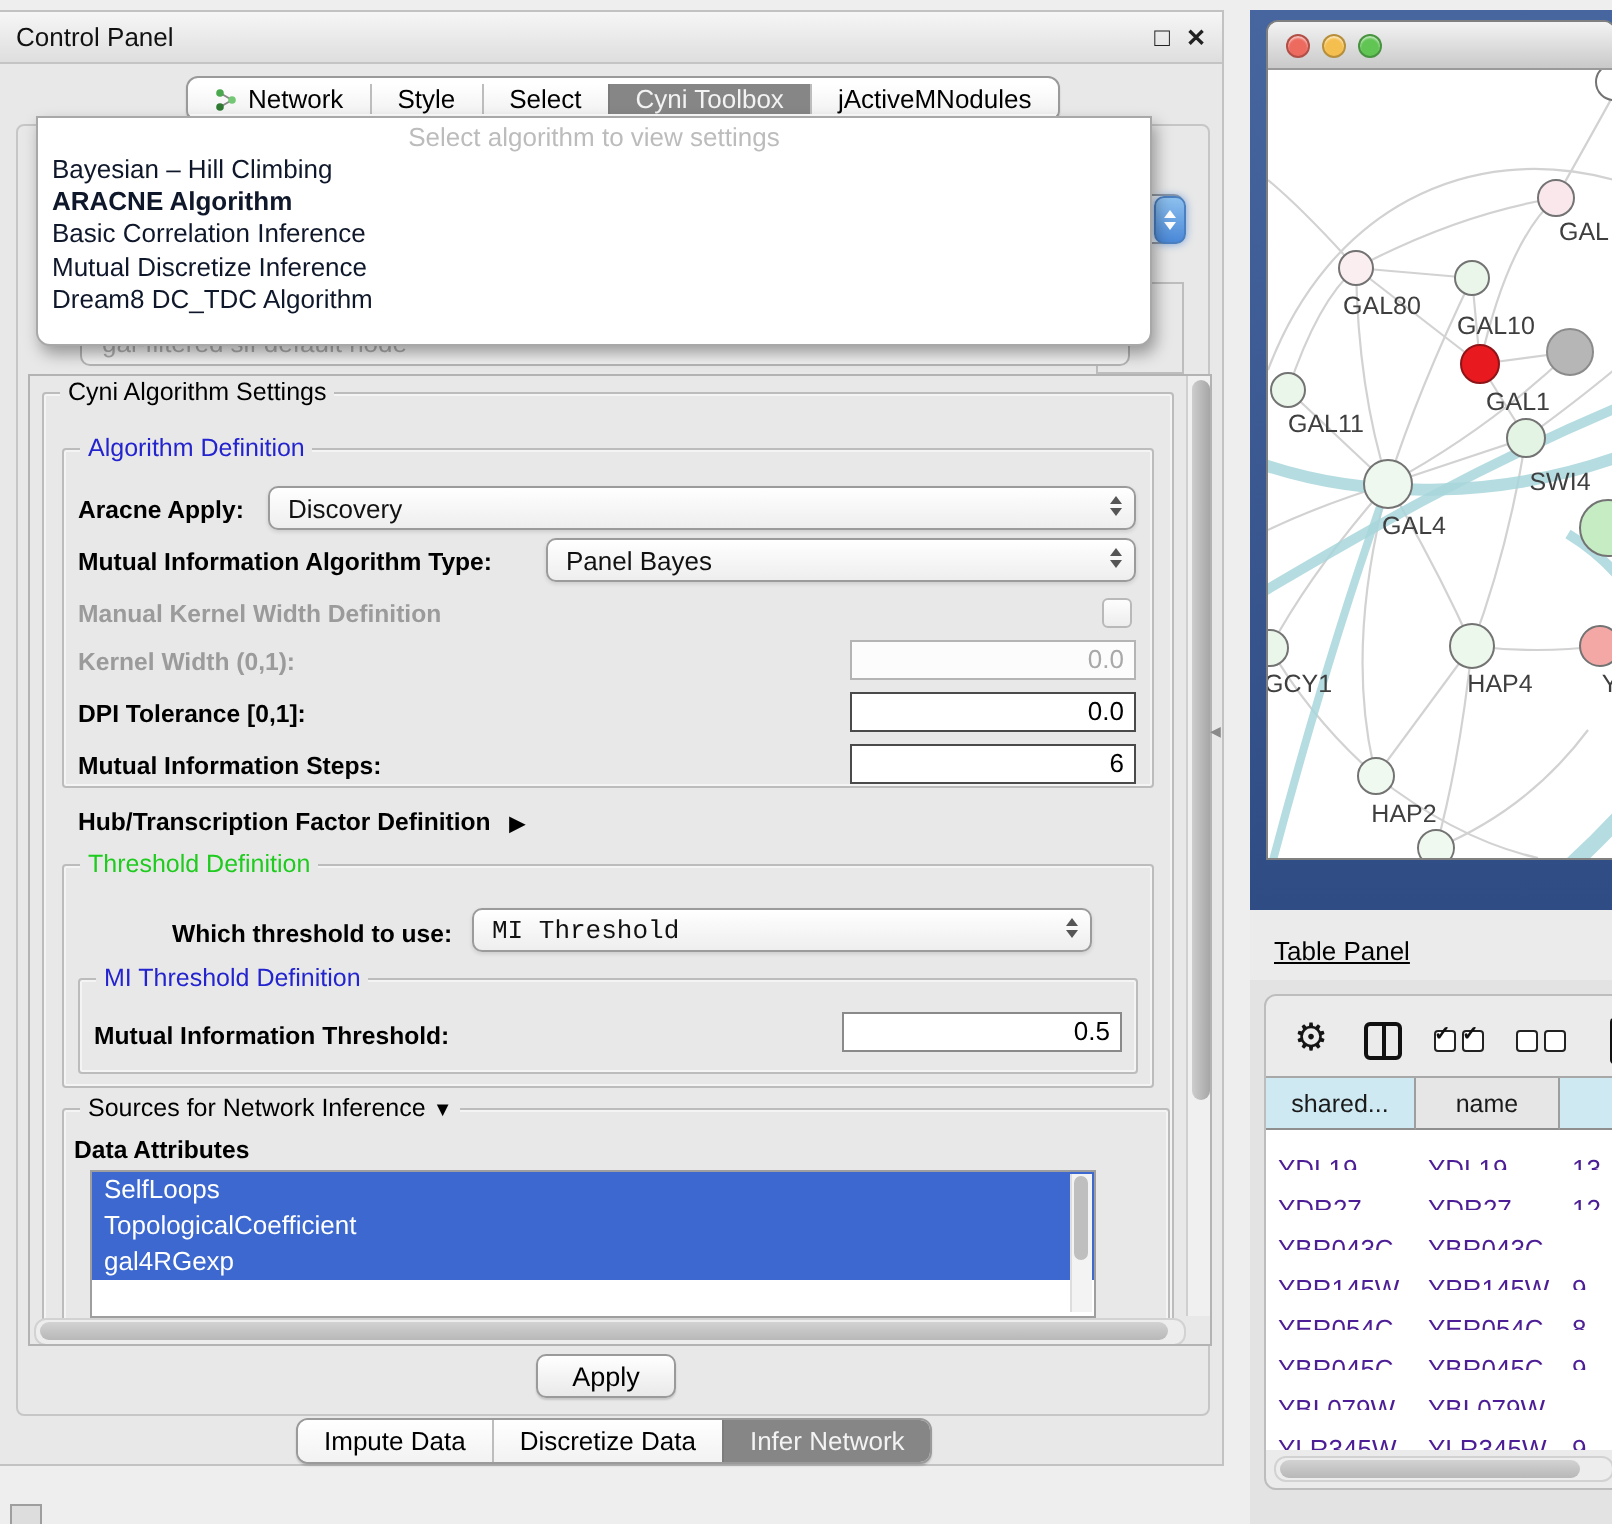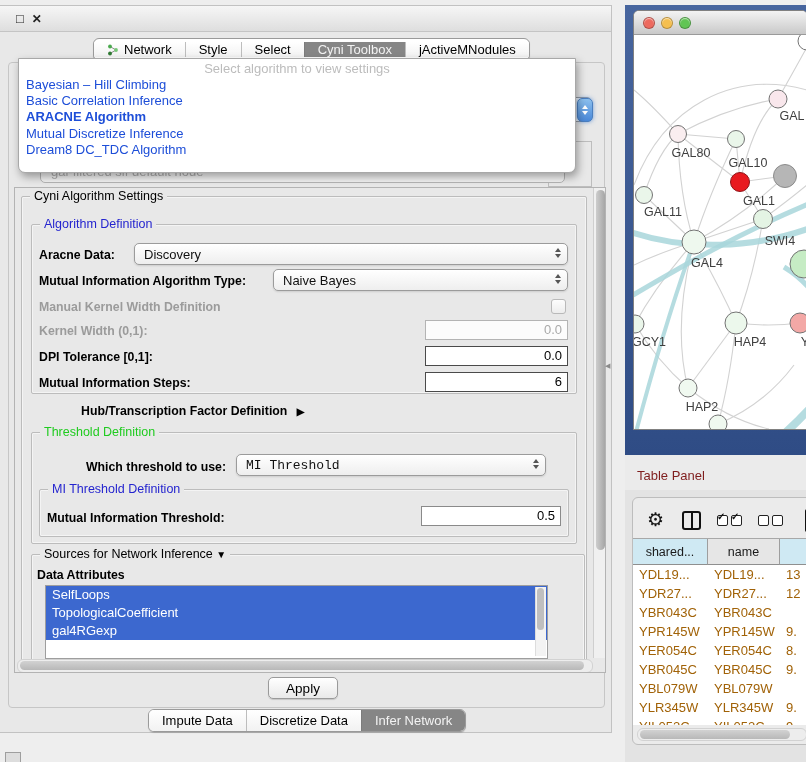--- a/index.html
+++ b/index.html
@@ -22,21 +22,21 @@
   .seg:first-child{border-left:none;}
   .seg.sel{background:#868686;color:#f3f3f3;border-left-color:#7c7c7c;}
   .tabicon{margin-right:5px;display:inline-flex;}
 
   #content-frame{left:8px;top:56px;width:597px;height:646px;border:1px solid #c6c6c6;border-radius:4px;background:#e8e8e8;}
 
   
   #algo-dropdown{left:18px;top:52px;width:558px;height:115px;background:#fff;border:1px solid #a8a8a8;
      border-radius:0 0 7px 7px;box-shadow:2px 4px 8px rgba(0,0,0,.35);z-index:30;padding-top:2px;overflow:hidden;}
   #algo-placeholder{text-align:center;color:#bcbcbc;font-size:13px;height:16px;line-height:16px;}
-  .dd-item{height:16.2px;line-height:16.2px;padding-left:7px;font-size:13px;color:#1d4ed8;white-space:nowrap;}
+  .dd-item{height:16.2px;line-height:16.2px;padding-left:7px;font-size:13px;color:#0f172a;white-space:nowrap;}
   .dd-item.bold{font-weight:bold;}
 
   
   #bg-combo{left:40px;top:155px;width:525px;height:22px;border:1px solid #b5b5b5;border-radius:5px;
      background:#f3f3f3;color:#aeaeae;font-size:13px;line-height:20px;padding-left:10px;z-index:5;overflow:hidden;}
   #bg-combo2{left:545px;top:91px;width:47px;height:25px;border:1px solid #9b9b9b;border-radius:5px;background:#fff;z-index:4;}
   #bg-spinner{left:577px;top:92px;width:16px;height:24px;border:1px solid #4a7fc0;border-radius:5px;
      background:linear-gradient(#8cc0ee,#4a88d8);box-shadow:0 0 4px rgba(70,130,210,.7);z-index:6;
      display:flex;flex-direction:column;align-items:center;justify-content:center;gap:2px;}
   #bg-grp{left:548px;top:135px;width:44px;height:46px;border:1px solid #bdbdbd;z-index:3;}
@@ -87,52 +87,53 @@
   #net-panel{left:625px;top:5px;width:181px;height:450px;background:linear-gradient(#47659e,#2f4c85);overflow:hidden;}
   #net-window{position:absolute;left:8px;top:5px;width:173px;height:418px;border:1px solid #808080;
      border-radius:6px 6px 0 0;overflow:hidden;background:#fff;}
   #net-titlebar{height:23px;background:linear-gradient(#f3f3f3,#c9c9c9);border-bottom:1px solid #9a9a9a;
      display:flex;align-items:center;padding-left:9px;gap:6px;}
   .tl{width:12px;height:12px;border-radius:50%;border:1px solid rgba(0,0,0,.25);box-sizing:border-box;
      box-shadow:inset 0 1px 1px rgba(255,255,255,.6);}
   #net-canvas{position:relative;width:173px;height:421px;background:#fff;overflow:hidden;}
 
   
-  #tp-header{left:625px;top:455px;width:181px;height:35px;background:#ebebeb;font-size:13px;color:#7f1d1d;
-     display:flex;align-items:flex-end;padding:0 0 7px 12px;}
+  #tp-header{left:625px;top:455px;width:181px;height:35px;background:#ebebeb;font-size:13px;color:#000000;
+     display:flex;align-items:flex-end;padding:0 0 7px 12px;text-decoration:underline;}
   #tp-body{left:625px;top:490px;width:181px;height:272px;background:#e3e3e3;}
   #tp-inner{position:absolute;left:7px;top:7px;width:200px;height:246px;background:#ebebeb;
      border:1px solid #bdbdbd;border-radius:6px;overflow:hidden;}
   #tp-toolbar{position:absolute;left:0;top:8px;width:200px;height:28px;display:flex;align-items:center;}
   .gear{font-size:19px;color:#151515;line-height:22px;margin-left:14px;}
   .colicon{width:15px;height:15px;border:2px solid #111;border-radius:3px;position:relative;margin-left:18px;}
   .colicon::after{content:'';position:absolute;left:50%;top:0;bottom:0;width:2px;background:#111;transform:translateX(-50%);}
   .cbpair{display:flex;gap:3px;margin-left:16px;}
   .cb{width:9px;height:9px;border:1.5px solid #222;border-radius:2px;position:relative;background:#fff;}
   .cb .ck{position:absolute;left:-1px;top:-5px;font-size:10px;font-weight:bold;color:#111;}
   .docicon{width:15px;height:19px;border:2px solid #111;border-radius:2px;background:#fff;margin-left:22px;}
   #tbl{position:absolute;left:0;top:40px;width:200px;}
   #tbl-head{display:flex;border-top:1px solid #a8a8a8;}
   .thc{box-sizing:border-box;height:26px;border-right:1px solid #9e9e9e;border-bottom:1px solid #8f8f8f;
      display:flex;align-items:center;justify-content:center;font-size:12.5px;color:#1a1a1a;overflow:hidden;}
   .thc.blue{background:#cfe9f3;} .thc.gray{background:#e6e6e6;}
   #tbl-rows{height:160px;overflow:hidden;background:#fff;}
   .trow{display:flex;}
-  .tc{box-sizing:border-box;height:19px;line-height:19px;padding:0 6px;font-size:13px;color:#a16207;
+  .tc{box-sizing:border-box;height:19px;line-height:19px;padding:10px 6px;font-size:13px;color:#4c1d95;
      overflow:hidden;white-space:nowrap;}
   #tp-hsb{position:absolute;left:4px;top:230px;width:168px;height:11px;}
 
   #divider-arrow{left:605px;top:362px;font-size:7px;color:#8a8a8a;z-index:20;}
   #dock-icon{left:5px;top:752px;width:16px;height:14px;border:1px solid #9e9e9e;background:#ddd;}
 </style>
 </head>
 <body>
 
 <div id="cp" class="abs">
   <div id="cp-titlebar" class="abs">
+    <span id="cp-title">Control Panel</span>
     <span id="float-icon" class="winicon">□</span>
     <span class="winicon">✕</span>
   </div>
 
   <div id="content-frame" class="abs"></div>
 
   <div id="top-tabs" class="segbar abs" style="left:93px;top:32px;z-index:8;align-items:center;">
       <div class="seg">
         <span class="tabicon">
           <svg width="12" height="12" viewBox="0 0 12 12">
@@ -163,61 +164,61 @@
     <span class="tri up"></span>
       <span class="tri dn"></span>
   </div>
   <div id="bg-grp" class="abs"></div>
   <div id="bg-combo" class="abs">gal-filtered sif default node</div>
 
   <div id="algo-dropdown" class="abs">
     <div id="algo-placeholder">Select algorithm to view settings</div>
     <div id="algo-items">
         <div class="dd-item">Bayesian – Hill Climbing</div>
+        <div class="dd-item bold">ARACNE Algorithm</div>
         <div class="dd-item">Basic Correlation Inference</div>
-        <div class="dd-item bold">ARACNE Algorithm</div>
         <div class="dd-item">Mutual Discretize Inference</div>
         <div class="dd-item">Dream8 DC_TDC Algorithm</div>
       </div>
   </div>
 
   <div id="pane" class="abs">
     <div class="grp" style="left:6px;top:8px;width:566px;height:480px;">
       <span class="gt">Cyni Algorithm Settings</span>
     </div>
 
     <div class="grp" style="left:16px;top:36px;width:546px;height:170px;">
       <span class="gt blue">Algorithm Definition</span>
     </div>
-    <span class="lb" style="left:24px;top:60px;">Aracne Data:</span>
+    <span class="lb" style="left:24px;top:60px;">Aracne Apply:</span>
     <div class="combo" style="left:119px;top:55px;width:434px;">
       <span>Discovery</span>
       <span class="arr">
           <i class="up"></i>
           <i class="dn"></i>
         </span>
     </div>
     <span class="lb" style="left:24px;top:86px;">Mutual Information Algorithm Type:</span>
     <div class="combo" style="left:258px;top:81px;width:295px;">
-      <span>Naive Bayes</span>
+      <span>Panel Bayes</span>
       <span class="arr">
           <i class="up"></i>
           <i class="dn"></i>
         </span>
     </div>
     <span class="lb dis" style="left:24px;top:112px;">Manual Kernel Width Definition</span>
     <span class="checkbox" style="left:536px;top:111px;"></span>
     <span class="lb dis" style="left:24px;top:136px;">Kernel Width (0,1):</span>
     <div class="field dis" style="left:410px;top:132px;width:143px;">0.0</div>
     <span class="lb" style="left:24px;top:162px;">DPI Tolerance [0,1]:</span>
     <div class="field" style="left:410px;top:158px;width:143px;">0.0</div>
     <span class="lb" style="left:24px;top:188px;">Mutual Information Steps:</span>
     <div class="field" style="left:410px;top:184px;width:143px;">6</div>
 
-    <span class="disclosure" style="left:24px;top:216px;margin-left:42px;">
+    <span class="disclosure" style="left:24px;top:216px;">
       <span>Hub/Transcription Factor Definition</span>
       <span class="ar">▶</span>
     </span>
 
     <div class="grp" style="left:16px;top:244px;width:546px;height:112px;">
       <span class="gt green">Threshold Definition</span>
     </div>
     <span class="lb" style="left:71px;top:272px;">Which threshold to use:</span>
     <div class="combo" style="left:221px;top:266px;width:310px;font-family:Liberation Mono, monospace;">
       <span>MI Threshold</span>

